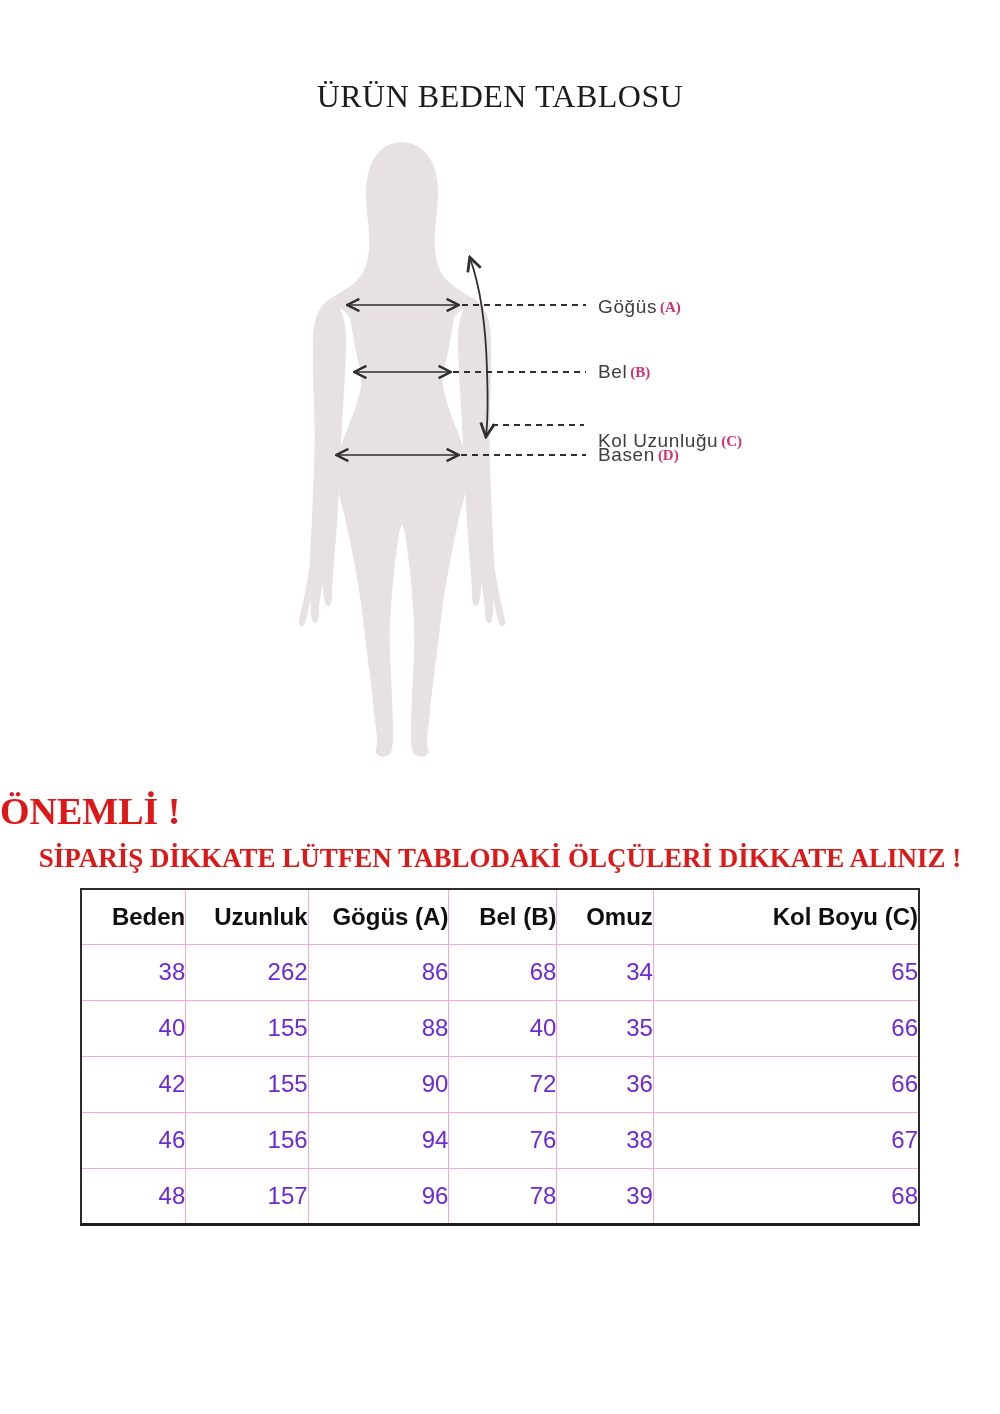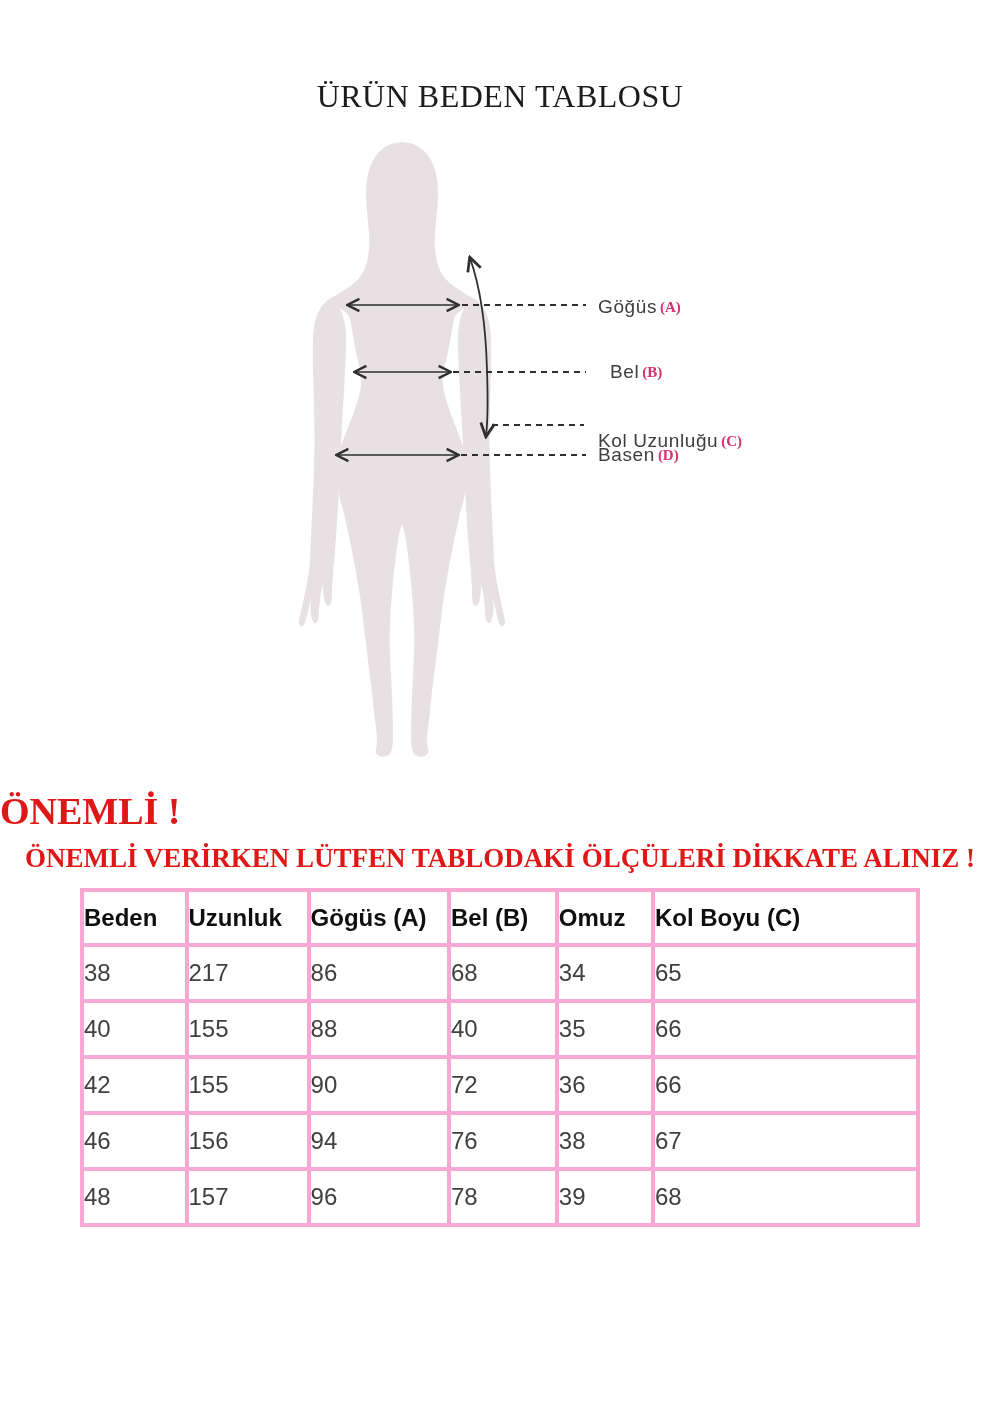--- a/index.html
+++ b/index.html
@@ -17,47 +17,47 @@
   .fig-label {
     position:absolute; display:flex; align-items:center; white-space:nowrap;
     font-family:"Liberation Sans", sans-serif; font-size:19px; color:#3e3e3e;
     letter-spacing:0.6px;
   }
   .fig-label .letter {
     font-family:"Liberation Serif", serif; font-weight:700; font-size:15px;
     margin-left:3px; letter-spacing:0;
   }
   .lbl-a { left:598px; top:296px; }
-  .lbl-b { left:598px; top:361px;margin-left:12px; }
+  .lbl-b { left:598px; top:361px; }
   .lbl-c { left:598px; top:414px;margin-top:16px; }
   .lbl-d { left:598px; top:444px; }
   .important-heading {
     position:absolute; top:789px; left:0; width:1000px; text-align:left;
     font-family:"Liberation Serif", serif; font-weight:700; font-size:38px;
   }
   .warning-text {
     position:absolute; top:843px; left:0; width:1000px; text-align:center;
     font-family:"Liberation Serif", serif; font-weight:700; font-size:27px;
     letter-spacing:0px;
   }
   table.size-table {
     position:absolute; left:80px; top:888px; width:840px;
     border-collapse:collapse; table-layout:fixed;
     border:2px solid #2b2b2b; border-bottom:3px solid #1d1d1d;
   }
   table.size-table th, table.size-table td {
-    border:4px solid #f9a8d4; text-align:left; vertical-align:middle;
+    border:1px solid #f9a8d4; text-align:right; vertical-align:middle;
   }
   table.size-table th {
     height:55px; font-family:"Liberation Sans", sans-serif; font-weight:700;
     font-size:24px; color:#0f0f0f;
   }
   table.size-table td {
     height:56px; font-family:"Liberation Sans", sans-serif; font-weight:400;
-    font-size:24px; color:#404040;
+    font-size:24px; color:#6d28d9;
   }
 </style>
 </head>
 <body>
 
 <div class="page">
 
   <div class="page-title">ÜRÜN BEDEN TABLOSU</div>
 
   <div class="figure-wrap">
@@ -166,21 +166,21 @@
   <div class="fig-label lbl-c">
     <span>Kol Uzunluğu</span>
     <span class="letter accent" style="color: rgb(214, 48, 110);">(C)</span>
   </div>
   <div class="fig-label lbl-d">
     <span>Basen</span>
     <span class="letter accent" style="color: rgb(214, 48, 110);">(D)</span>
   </div>
 
   <div class="important-heading warn" style="color: rgb(224, 23, 23);">ÖNEMLİ !</div>
-  <div class="warning-text warn" style="color: rgb(224, 23, 23);">ÖNEMLİ VERİRKEN LÜTFEN TABLODAKİ ÖLÇÜLERİ DİKKATE ALINIZ !</div>
+  <div class="warning-text warn" style="color: rgb(224, 23, 23);">SİPARİŞ DİKKATE LÜTFEN TABLODAKİ ÖLÇÜLERİ DİKKATE ALINIZ !</div>
 
   <table class="size-table">
     <colgroup>
       <col style="width:12.5%">
         <col style="width:14.6%">
         <col style="width:16.8%">
       <col style="width:12.9%">
         <col style="width:11.5%">
         <col style="width:31.7%">
     </colgroup>
@@ -190,21 +190,21 @@
         <th>Uzunluk</th>
         <th>Gögüs (A)</th>
         <th>Bel (B)</th>
         <th>Omuz</th>
         <th>Kol Boyu (C)</th>
       </tr>
     </thead>
     <tbody>
         <tr>
           <td>38</td>
-          <td>217</td>
+          <td>262</td>
           <td>86</td>
           <td>68</td>
           <td>34</td>
           <td>65</td>
         </tr>
         <tr>
           <td>40</td>
           <td>155</td>
           <td>88</td>
           <td>40</td>

